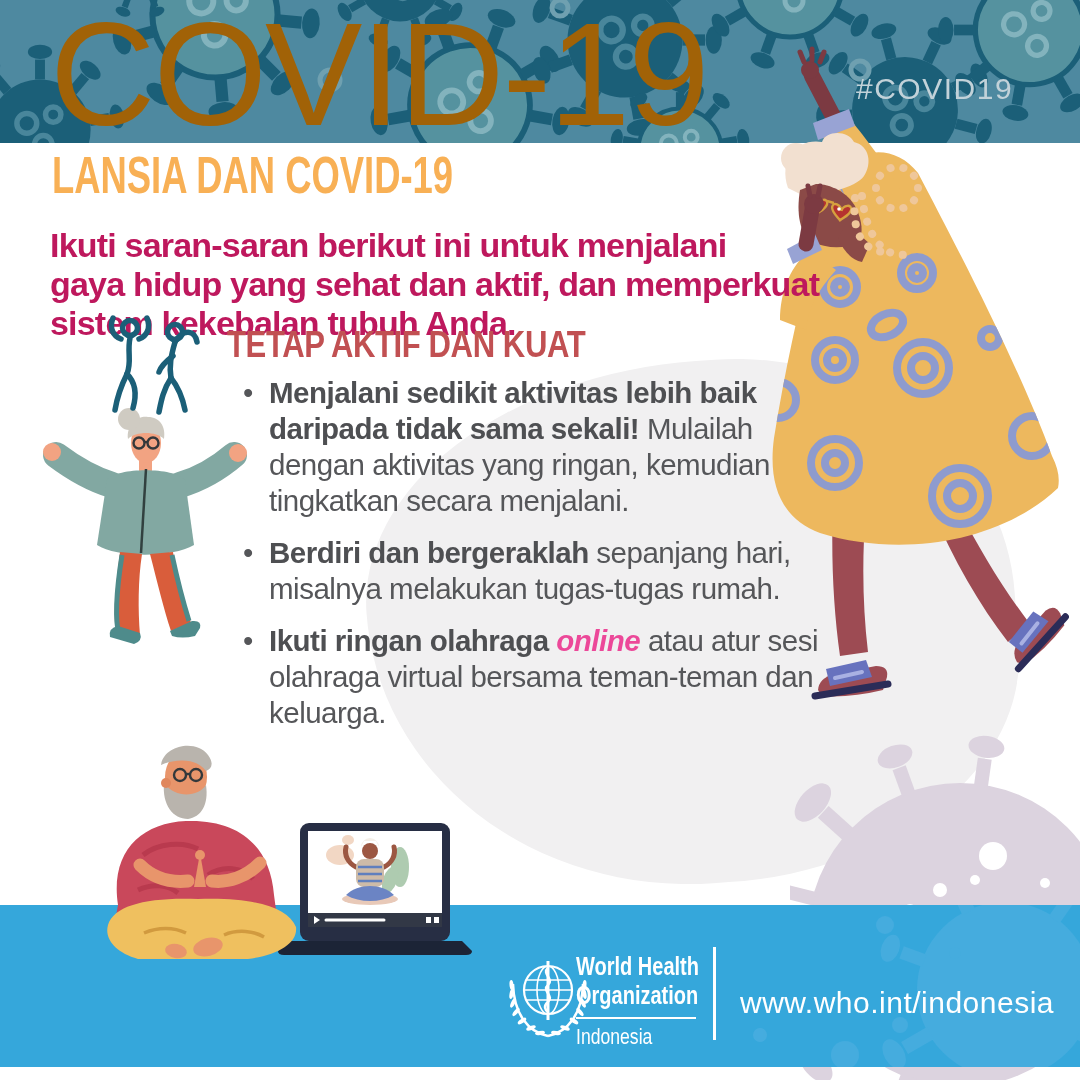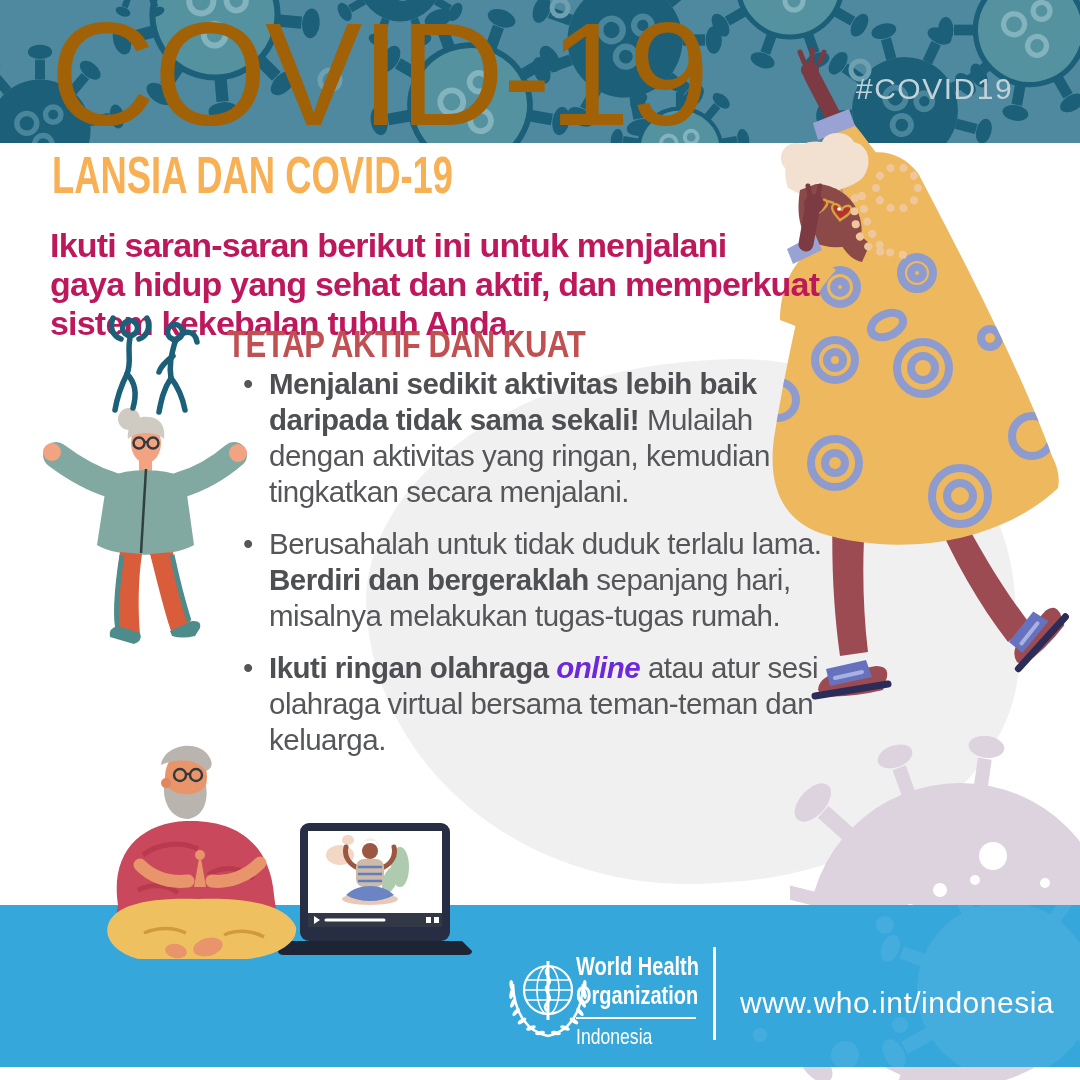--- a/index.html
+++ b/index.html
@@ -15,24 +15,24 @@
 
   
   .lansia{position:absolute;left:52px;top:145px;z-index:3;color:#F8B055;font-size:52px;font-weight:bold;
           white-space:nowrap;display:inline-block;transform:scaleX(.70);transform-origin:left top;letter-spacing:0;}
   .intro{position:absolute;left:50px;top:192px;z-index:3;color:#be185d;font-size:34px;font-weight:bold;
          line-height:39px;letter-spacing:-0.8px;white-space:pre-line;}
   .section-title{position:absolute;left:227px;top:324px;z-index:3;color:#C15052;font-size:37px;font-weight:bold;
                  white-space:nowrap;display:inline-block;transform:scaleX(.84);transform-origin:left top;letter-spacing:-0.5px;}
   .bullets{position:absolute;left:243px;top:366px;z-index:3;margin:0;padding:0;list-style:none;
            color:#555659;font-size:29.5px;line-height:36px;letter-spacing:-0.5px;}
-  .bullets li{position:relative;padding-left:26px;margin:0 0 16px 0;white-space:pre-line;}
+  .bullets li{position:relative;padding-left:26px;margin:9px 0 16px 0;white-space:pre-line;}
   .bullets li::before{content:"\2022";position:absolute;left:0;top:0;color:#555659;}
   .bullets b{font-weight:bold;color:#4E4F52;}
-  .bullets i.bi{font-weight:bold;color:#6d28d9;}
+  .bullets i.bi{font-weight:bold;color:#ec4899;}
 
   
   .grey-blob{position:absolute;left:368px;top:362px;width:648px;height:522px;background:#F1F0F1;z-index:0;
              border-radius:55% 45% 48% 52% / 45% 50% 42% 58%;transform:rotate(-4deg);}
   .svg-abs{position:absolute;}
 
   
   .footer-bar{position:absolute;left:0;top:905px;width:1080px;height:162px;background:#35A7DB;overflow:hidden;z-index:2;}
   .who-emblem{position:absolute;left:500px;top:948px;z-index:3;}
   .who-text{position:absolute;left:576px;top:952px;z-index:3;color:#fff;transform:scaleX(.8);transform-origin:left top;}
@@ -242,22 +242,21 @@
     </g>
   </svg>
 
   <div class="section-title">TETAP AKTIF DAN KUAT</div>
 
   <ul class="bullets">
     <li><span></span><b>Menjalani sedikit aktivitas lebih baik
 daripada tidak sama sekali!</b><i class="bi"></i><span> Mulailah
 dengan aktivitas yang ringan, kemudian
 tingkatkan secara menjalani.</span></li>
-    <li><span>Berusahalah untuk tidak duduk terlalu lama.
-</span><b>Berdiri dan bergeraklah</b><i class="bi"></i><span> sepanjang hari,
+    <li><b>Berdiri dan bergeraklah</b><i class="bi"></i><span> sepanjang hari,
 misalnya melakukan tugas-tugas rumah.</span></li>
     <li><span></span><b>Ikuti ringan olahraga </b><i class="bi">online</i><span> atau atur sesi
 olahraga virtual bersama teman-teman dan
 keluarga.</span></li>
   </ul>
 
   <svg class="svg-abs" style="left:22px;top:405px;z-index:1;" width="230" height="245" viewBox="0 0 230 245">
 
     <path d="M90,80 C70,74 50,62 34,50" stroke="#82A8A2" stroke-width="26" stroke-linecap="round" fill="none"></path>
     <path d="M158,80 C178,74 198,62 212,50" stroke="#82A8A2" stroke-width="26" stroke-linecap="round" fill="none"></path>

